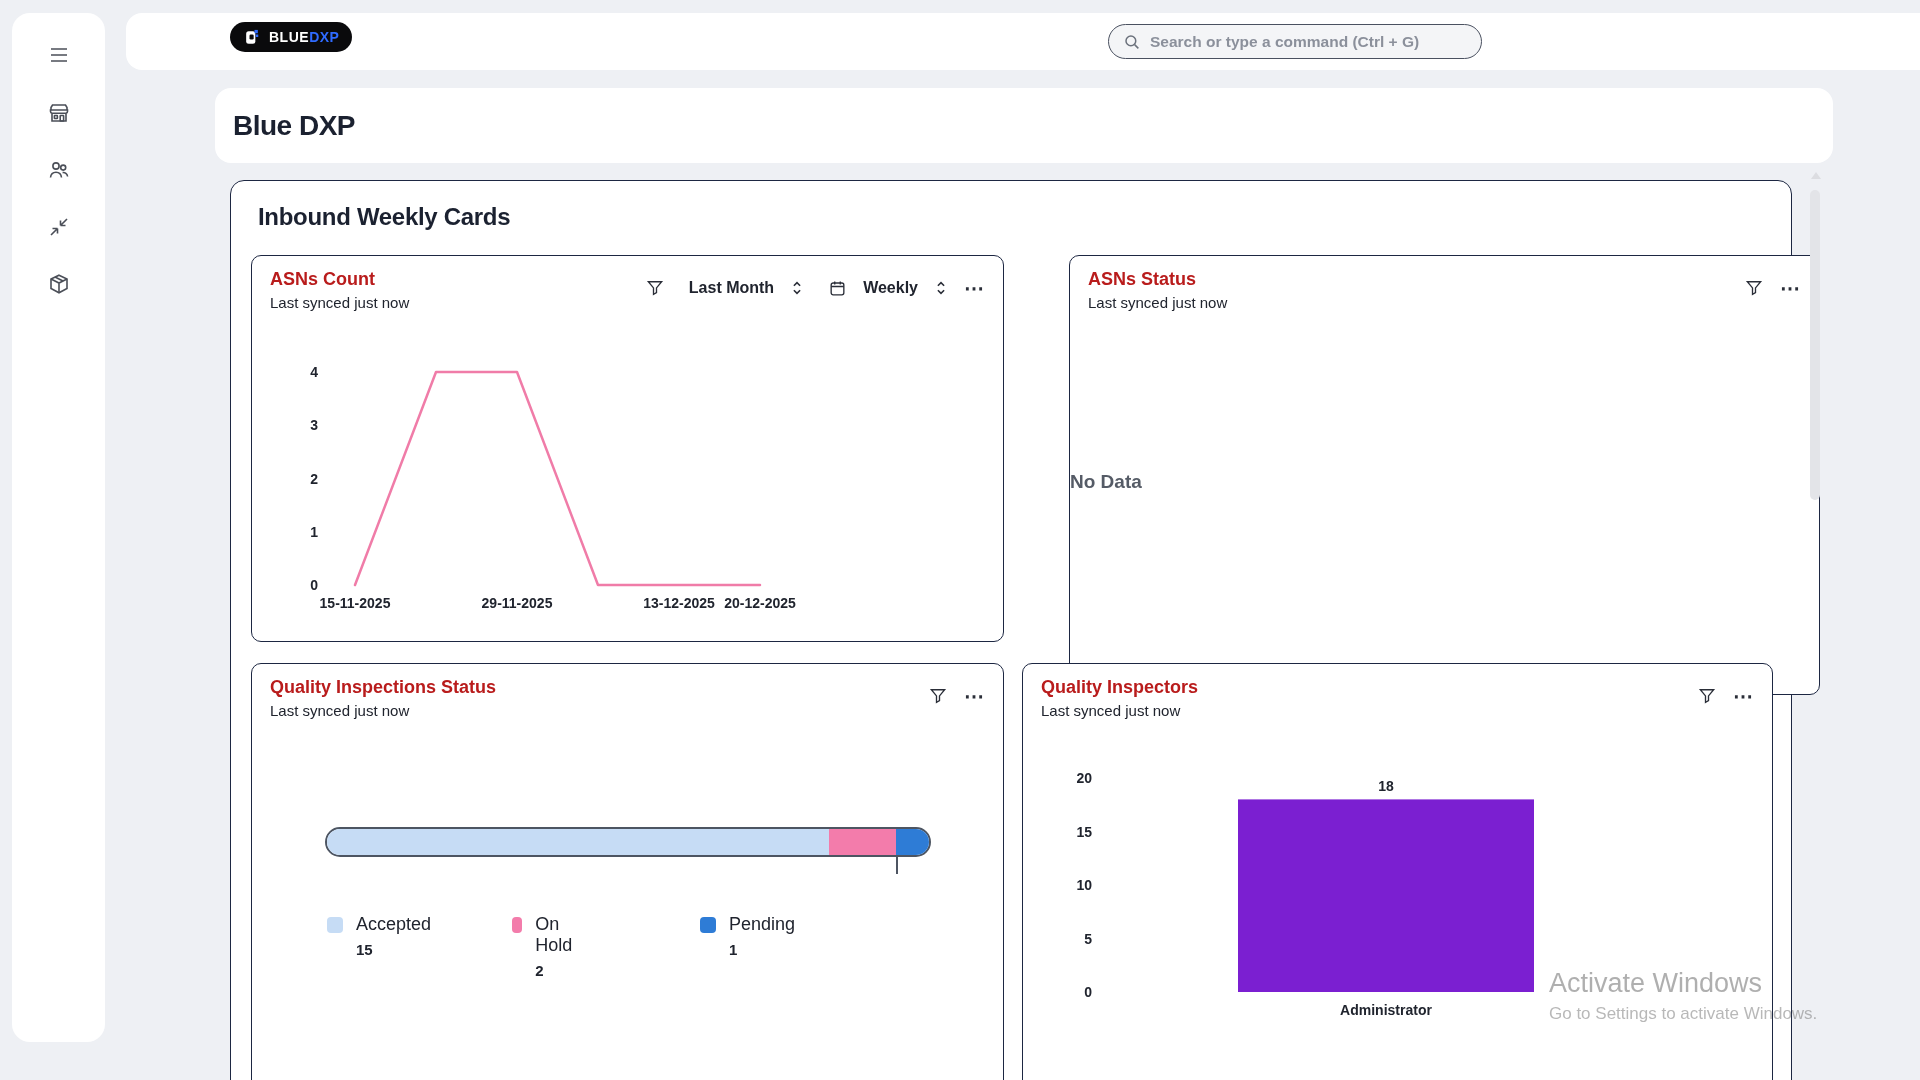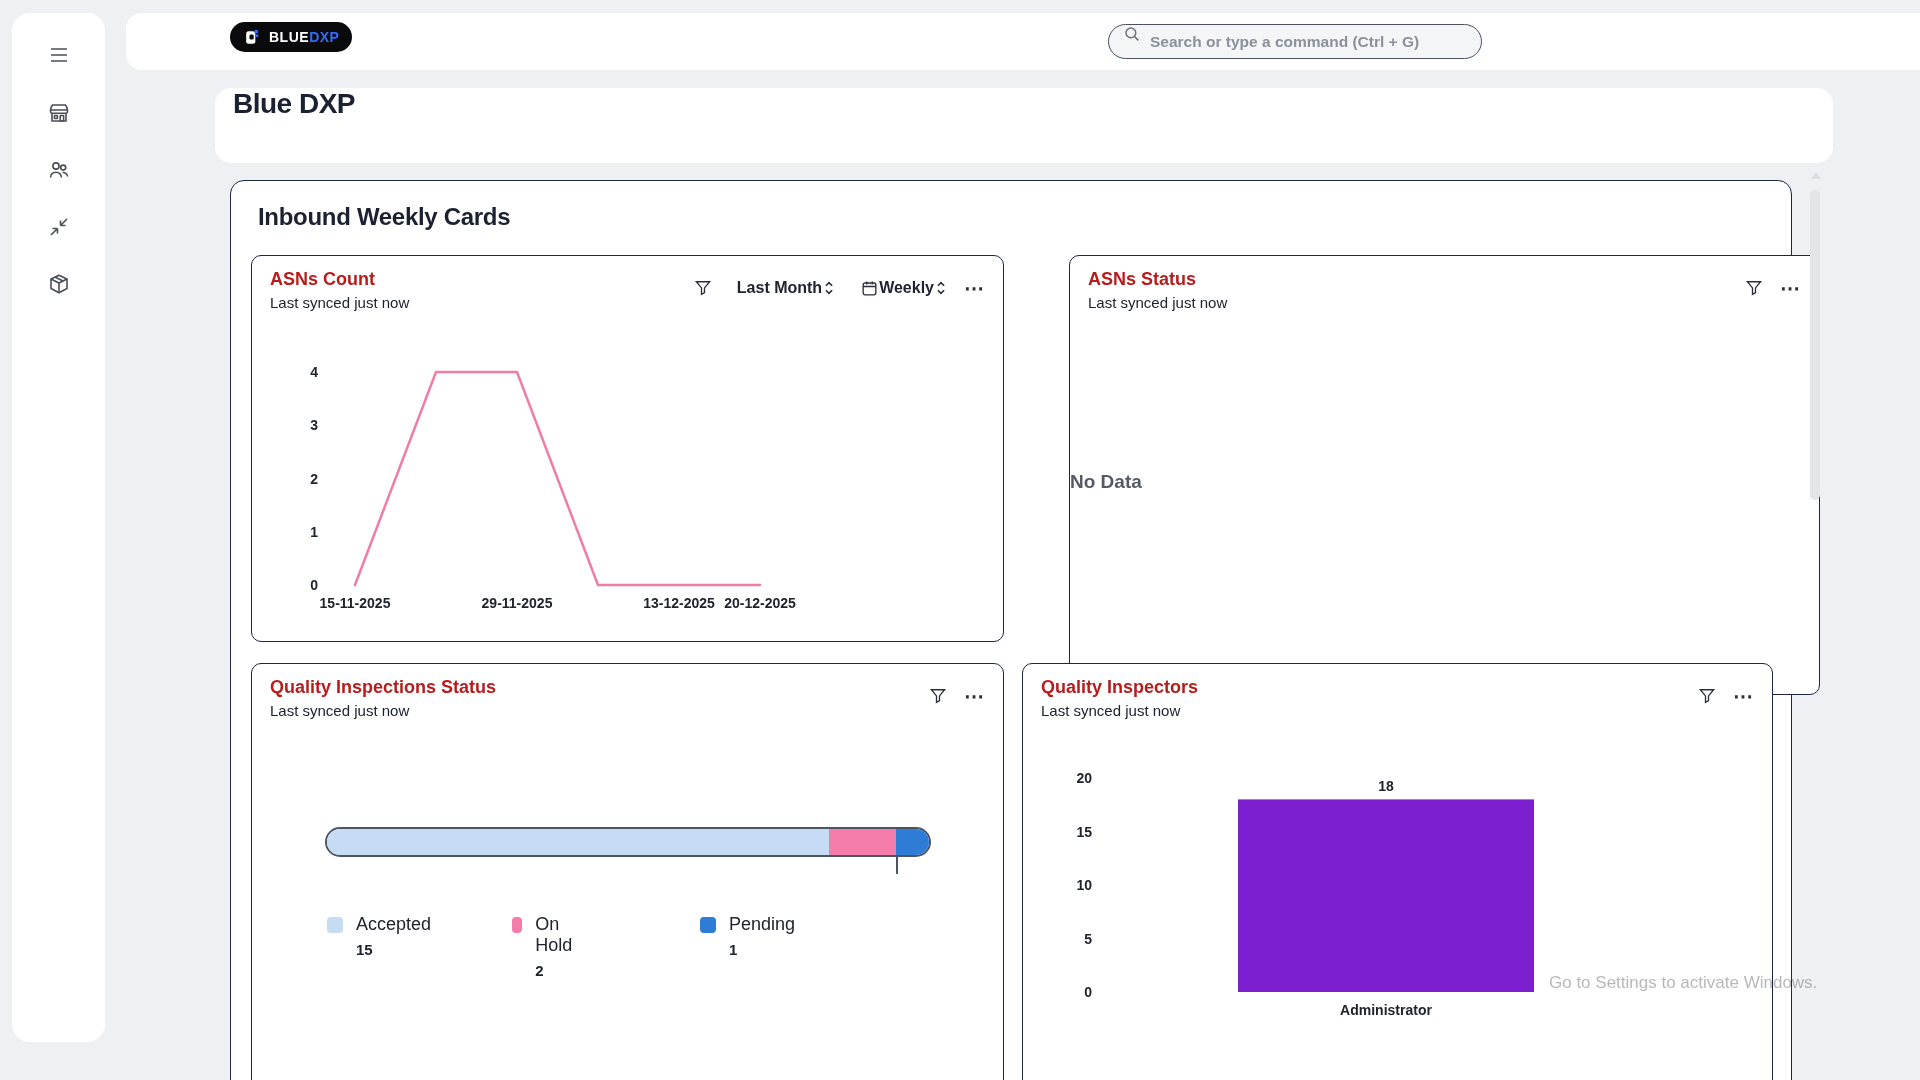--- a/index.html
+++ b/index.html
@@ -16,56 +16,56 @@
   .side-icon svg { width:24px; height:24px; stroke:#4b4f58; fill:none; stroke-width:1.6; }
 
   
   .header { position:absolute; left:126px; top:13px; right:0; height:57px; background:#fff;
             border-radius:16px 0 0 16px; }
   .logo-pill { position:absolute; left:104px; top:9px; width:122px; height:30px; background:#0a0a0c;
                border-radius:20px; display:flex; align-items:center; padding-left:12px; gap:7px; }
   .logo-blue { color:#fff; font-weight:bold; font-size:14px; letter-spacing:.5px; }
   .logo-dxp { color:#2f6bff; font-weight:bold; font-size:14px; letter-spacing:.5px; }
   .searchbar { position:absolute; left:982px; top:11px; width:374px; height:35px; background:#f4f5f7;
-               border:1.5px solid #4a5160; border-radius:18px; display:flex; padding:0 14px; gap:9px; }
+               border:1.5px solid #4a5160; border-radius:18px; display:flex; align-items:center; padding:0 14px; gap:9px; }
   .searchbar input { flex:1; border:none; outline:none; background:transparent; font-size:15.5px;
                      font-family:"Liberation Sans", sans-serif; color:#333; font-weight:600; }
   .searchbar input::placeholder { color:#8b909b; font-weight:600; }
   .header-right { position:absolute; right:115px; top:0; height:57px; display:flex; align-items:center; gap:22px; }
   .lang { font-size:17px; font-weight:bold; cursor:pointer; }
   .hdr-icon { width:23px; height:23px; cursor:pointer; }
   .hdr-icon svg { width:23px; height:23px; stroke:#23262e; fill:none; stroke-width:1.7; }
   .v-divider { width:1px; height:32px; background:#d7d9de; }
   .help { display:flex; align-items:center; gap:5px; font-size:17px; font-weight:bold; cursor:pointer; }
   .help svg { width:15px; height:15px; stroke:#23262e; fill:none; stroke-width:2; }
   .avatar { width:38px; height:38px; border-radius:50%; background:#d9ead9; color:#1f7a4d;
             font-weight:bold; font-size:18px; display:flex; align-items:center; justify-content:center; cursor:pointer; }
 
   
   .title-card { position:absolute; left:215px; top:88px; width:1618px; height:75px; background:#fff;
-                border-radius:16px; display:flex; align-items:flex-start; padding-left:18px; }
+                border-radius:16px; display:flex; align-items:center; padding-left:18px; }
   .page-title { font-size:28px; font-weight:800; letter-spacing:-.5px; }
 
   
   .section { position:absolute; left:230px; top:180px; width:1562px; height:1400px; background:#fff;
              border:1px solid #1d2742; border-radius:14px; }
   .section-title { position:absolute; left:27px; top:22px; font-size:24px; font-weight:800; letter-spacing:-.3px; }
 
   .card { position:absolute; background:#fff; border:1px solid #1d2742; border-radius:10px; }
   .card-1 { left:20px; top:74px;  width:753px; height:387px; }
   .card-2 { left:838px; top:74px; width:751px; height:440px; }
   .card-3 { left:20px; top:482px; width:753px; height:430px; }
   .card-4 { left:791px; top:482px; width:751px; height:430px; }
 
   .card-title { position:absolute; left:18px; top:13px; font-size:18px; font-weight:bold; color:#b91c1c; }
   .card-sub   { position:absolute; left:18px; top:38px; font-size:15px; color:#20242e; }
   .card-controls { position:absolute; right:18px; top:22px; display:flex; align-items:center; gap:16px; }
   .ctl-icon svg { width:20px; height:20px; stroke:#2a2e38; fill:none; stroke-width:1.6; display:block; }
   .ctl-icon { cursor:pointer; }
-  .ctl-select { display:flex; align-items:center; gap:0; font-size:16px; font-weight:bold; color:#20242e; cursor:pointer;padding-left:8px; }
+  .ctl-select { display:flex; align-items:center; gap:16px; font-size:16px; font-weight:bold; color:#20242e; cursor:pointer;padding-left:8px; }
   .sort-glyph svg { width:14px; height:16px; stroke:#2a2e38; fill:none; stroke-width:1.8; display:block; }
   .more-btn { font-size:20px; font-weight:bold; color:#2a2e38; cursor:pointer; line-height:10px; letter-spacing:1px; }
 
   svg.chart { position:absolute; left:0; top:0; }
   svg.chart text.axis { font-family:"Liberation Sans", sans-serif; font-size:14px; font-weight:bold; fill:#20242e; }
   svg.chart text.vlabel { font-family:"Liberation Sans", sans-serif; font-size:14px; font-weight:bold; fill:#20242e; }
 
   .no-data { position:absolute; left:0; right:0; top:215px; font-size:19px;
              font-weight:bold; color:#555b66; }
 
@@ -287,16 +287,17 @@
           <text x="363" y="127.4" text-anchor="middle" class="vlabel">18</text>
           <text x="363" y="351" text-anchor="middle" class="axis">Administrator</text>
         </svg>
     </div>
   </section>
 
   <div class="scroll-arrow"></div>
   <div class="scroll-thumb"></div>
 
   <div class="watermark">
+    <div class="wm1">Activate Windows</div>
     <div class="wm2">Go to Settings to activate Windows.</div>
   </div>
 
 </div>
 
 </body></html>

